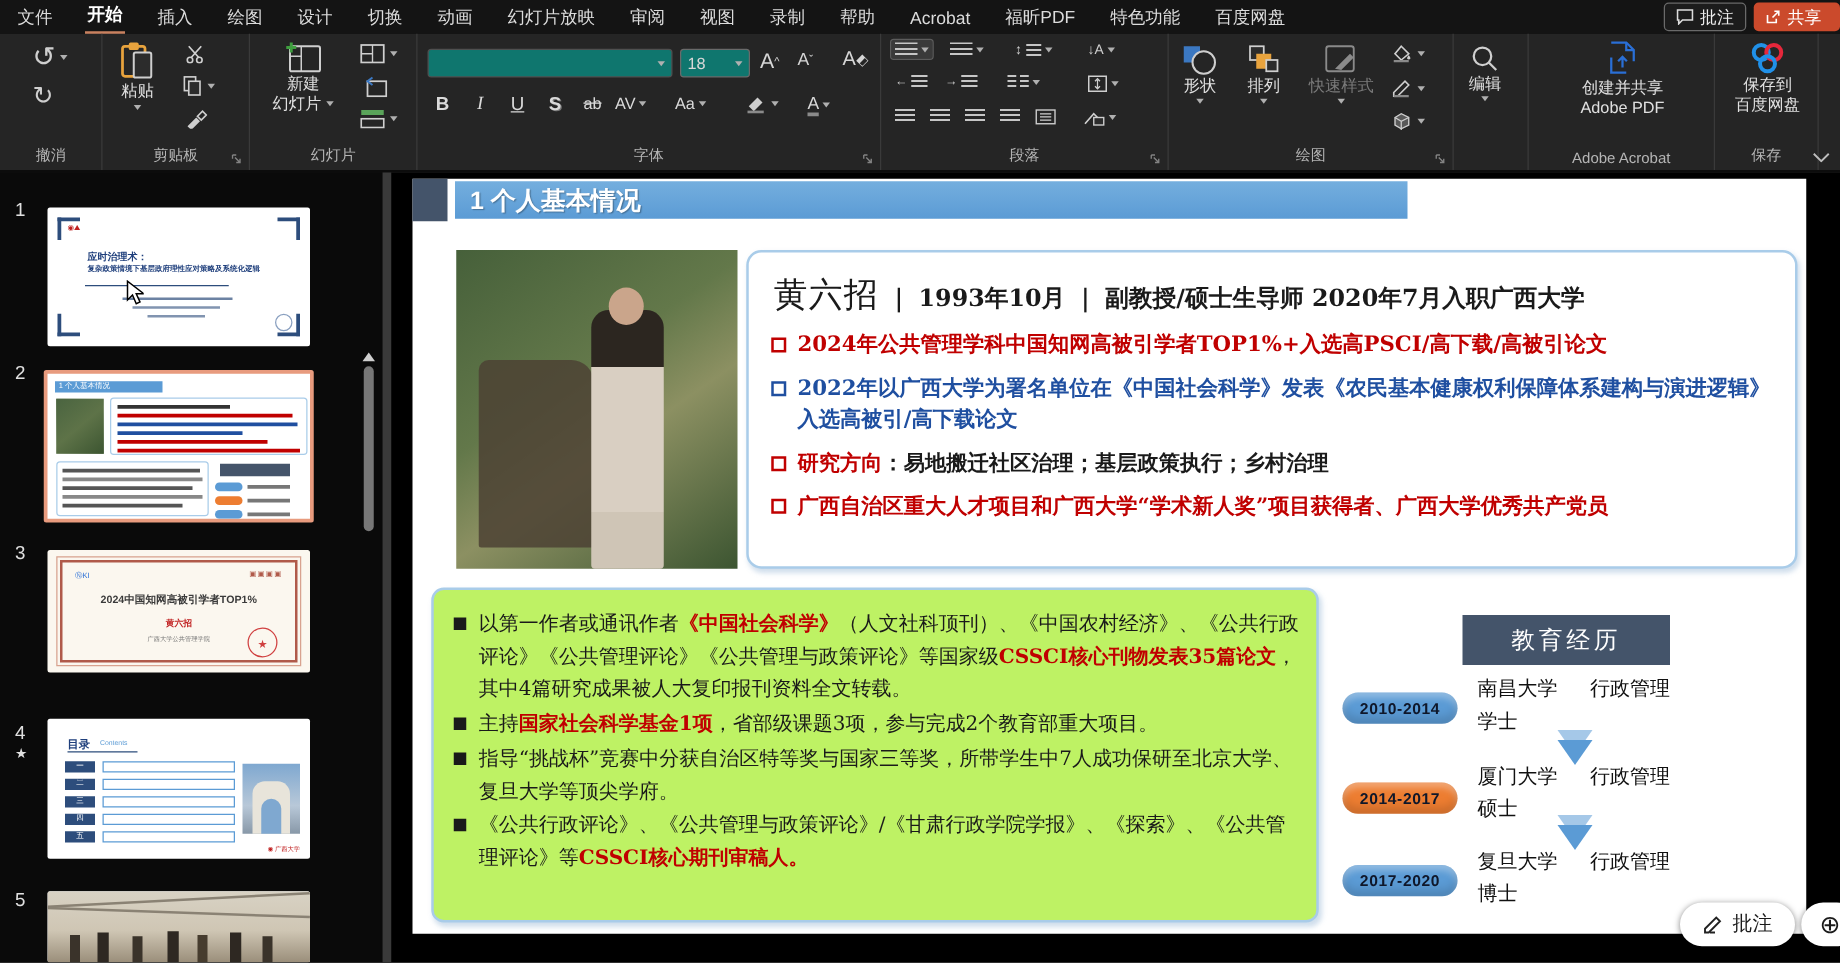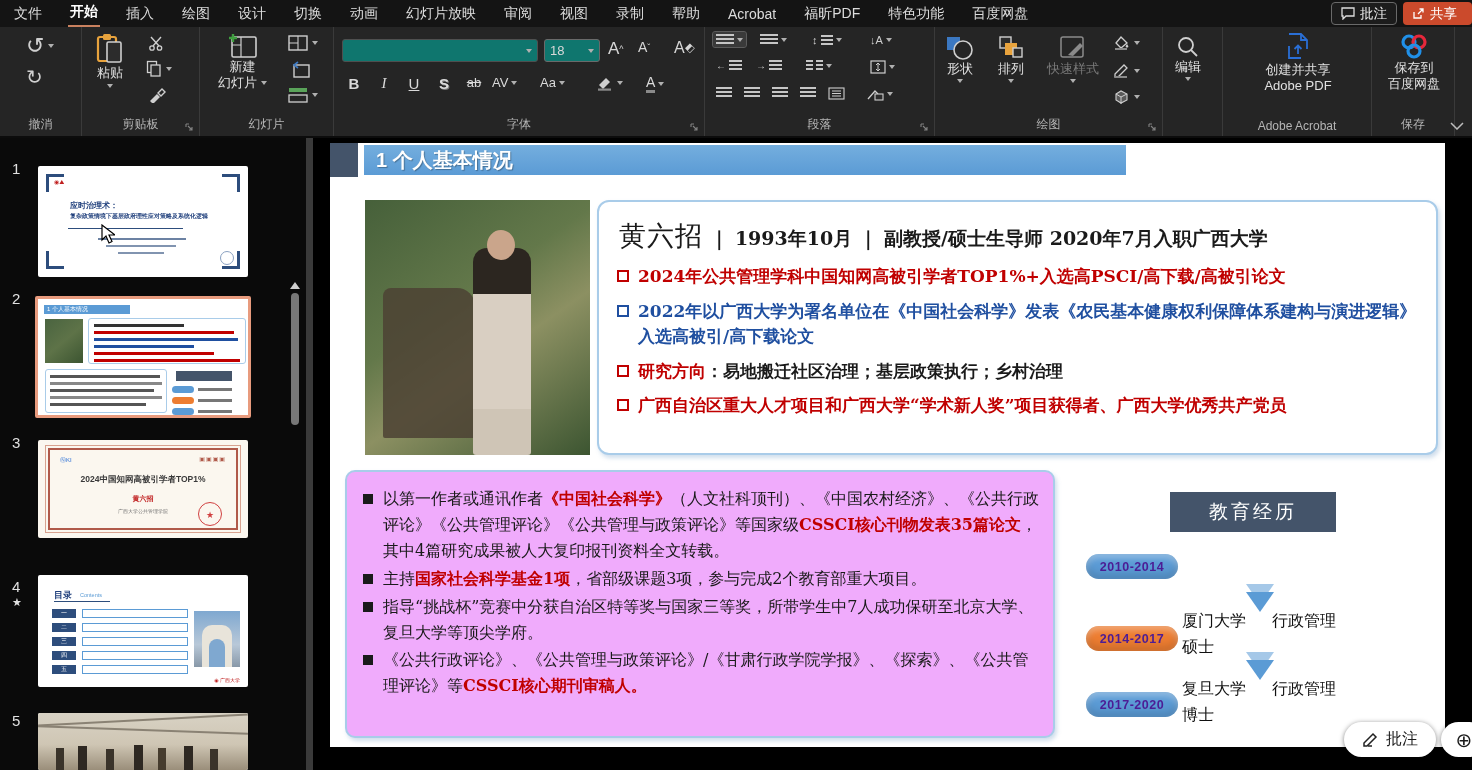--- a/index.html
+++ b/index.html
@@ -75,30 +75,30 @@
 
   #info-box { position:absolute; left:267px; top:57px; width:841px; height:255px; background:#fff;
               border:2px solid #a9cce9; border-radius:12px; box-shadow:2px 3px 4px rgba(120,160,200,.35);
               padding:12px 16px 0 18px; font-family:"DejaVu Serif", serif; }
   #profile-header { font-size:19px; font-weight:bold; color:#1a1a1a; margin:4px 0 10px 2px; }
   #profile-header .name { font-size:27px; font-weight:normal; letter-spacing:1px; }
   .pbullet { display:flex; align-items:flex-start; font-weight:bold; font-size:17px; line-height:1.5;
              margin-bottom:9px; }
   .pmark { flex:0 0 auto; width:12px; height:12px; border:2.5px solid #c00000; margin:6px 9px 0 0; }
 
-  #pub-box { position:absolute; left:15px; top:327px; width:710px; height:268px; background:#f0abfc;
+  #pub-box { position:absolute; left:15px; top:327px; width:710px; height:268px; background:#bef264;
              border:2px solid #a9cce9; border-radius:10px; box-shadow:2px 3px 4px rgba(120,160,200,.35);
              padding:14px 14px 0 16px; font-family:"DejaVu Serif", serif; }
   .pubbullet { display:flex; align-items:flex-start; font-size:16px; line-height:1.62; color:#1a1a1a; margin-bottom:2px; }
   .pubmark { flex:0 0 auto; width:10px; height:10px; background:#1a1a1a; margin:8px 10px 0 0; }
 
   #edu-panel { position:absolute; left:740px; top:337px; width:372px; height:262px; font-family:"DejaVu Serif", serif; }
   #edu-header { position:absolute; left:100px; top:12px; width:166px; height:40px; background:#44546a;
                 color:#fff; font-size:19px; display:flex; align-items:center; justify-content:center; letter-spacing:3px; }
-  .edu-pill { position:absolute; left:16px; width:92px; height:25px; border-radius:13px; color:#4c1d95;
+  .edu-pill { position:absolute; left:4px; width:92px; height:25px; border-radius:13px; color:#0f172a;
               font-family:"Liberation Sans", sans-serif; font-size:12.5px; font-weight:bold;
               display:flex; align-items:center; justify-content:center; letter-spacing:.5px;
               box-shadow:inset 0 -5px 8px rgba(0,0,0,.15), inset 0 4px 6px rgba(255,255,255,.35); }
   .edu-text { position:absolute; left:112px; font-size:16px; color:#111; line-height:1.65; }
   .edu-field { display:inline-block; margin-left:26px; }
   .edu-arrow { position:absolute; left:176px; width:0; height:0;
                border-left:14px solid transparent; border-right:14px solid transparent;
                border-top:20px solid #5b9bd5; filter:drop-shadow(0 -8px 0 rgba(91,155,213,.55)); }
 
   
@@ -659,20 +659,24 @@
     </div>
 
     <div id="edu-panel">
       <div id="edu-header">
           <span>教育经历</span>
         </div>
 
       <div class="edu-pill" style="top: 74px; background: rgb(91, 155, 213);">
         <span>2010-2014</span>
       </div>
+      <div class="edu-text" style="top:58px;">
+        <span>南昌大学</span><span class="edu-field">行政管理</span><br>
+        <span>学士</span>
+      </div>
       <div class="edu-arrow" style="top:112px;"></div>
 
       <div class="edu-pill" style="top: 146px; background: rgb(237, 125, 49);">
         <span>2014-2017</span>
       </div>
       <div class="edu-text" style="top:128px;">
         <span>厦门大学</span><span class="edu-field">行政管理</span><br>
         <span>硕士</span>
       </div>
       <div class="edu-arrow" style="top:180px;"></div>

